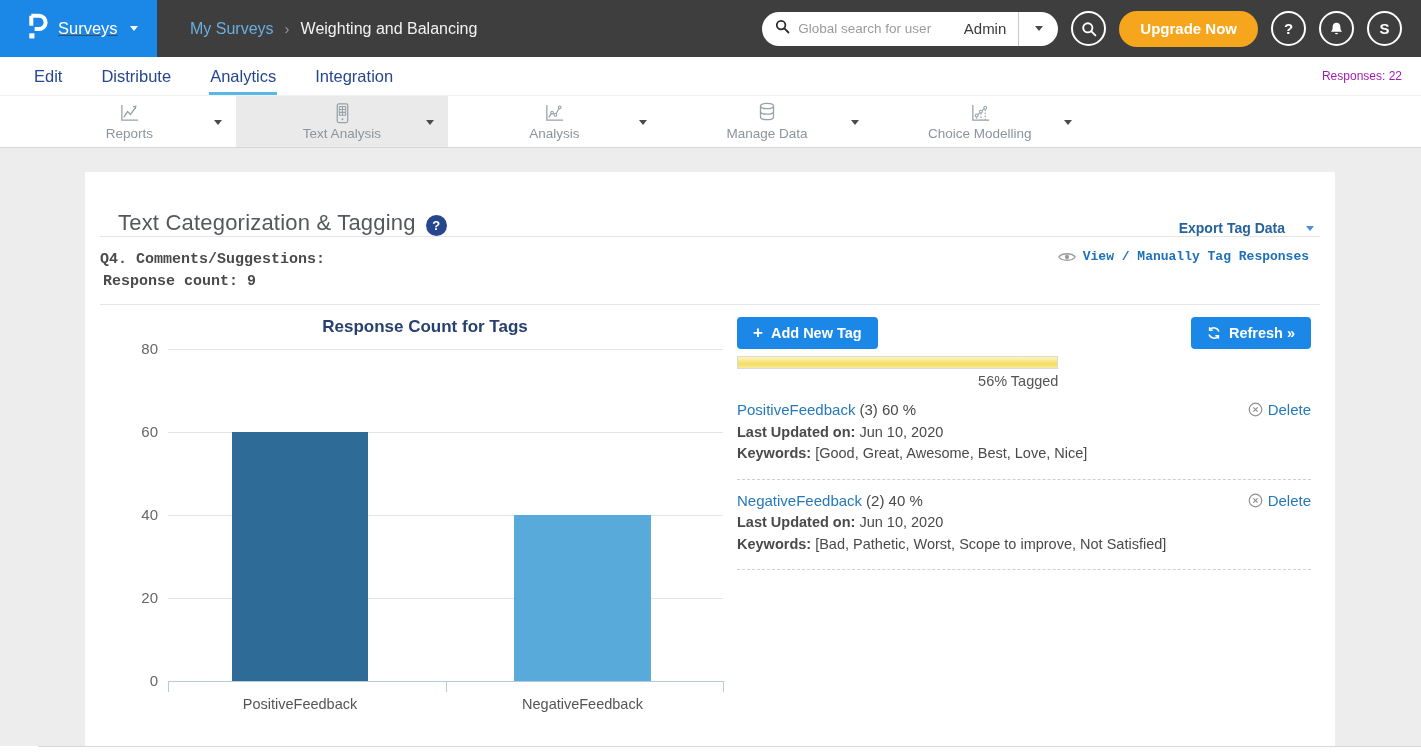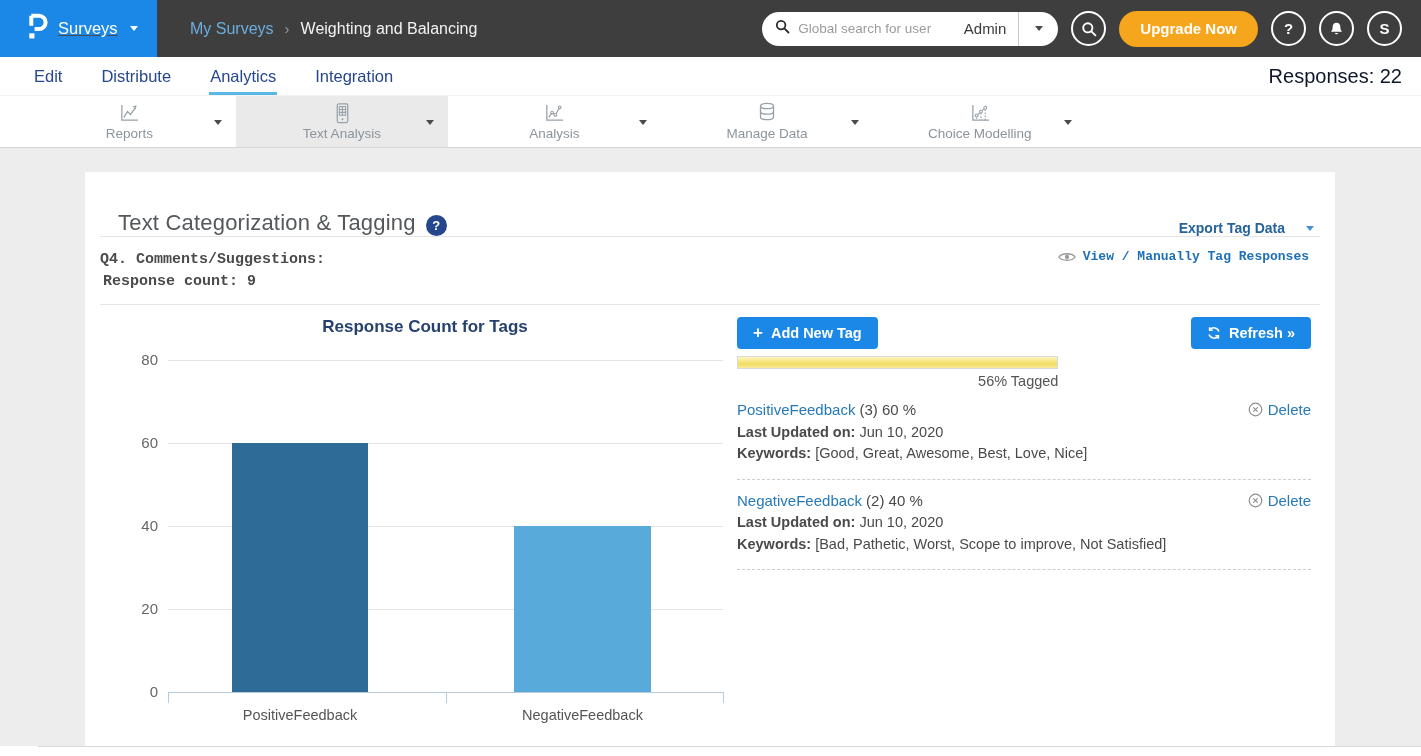--- a/index.html
+++ b/index.html
@@ -28,21 +28,21 @@
   .pill-divider { width:1px; height:34px; background:#c9c9c9; }
   .pill-caret-box { width:39px; height:34px; display:flex; align-items:center; justify-content:center; color:#4a4a4a; cursor:pointer; }
   .circle-btn { width:35px; height:35px; border-radius:50%; border:2px solid #fff; display:flex; align-items:center; justify-content:center; color:#fff; font-weight:bold; font-size:15px; cursor:pointer; background:transparent; flex:0 0 auto; }
   .upgrade-btn { height:36px; border-radius:18px; background:#f6a61d; color:#fff; font-weight:bold; font-size:15px; border:0; padding:0 21px; cursor:pointer; font-family:inherit; }
 
   
   .nav-row { height:38px; background:#fff; display:flex; align-items:stretch; padding:0 19px; }
   .nav-tabs { display:flex; gap:37px; margin-left:14px; }
   .nav-tab { display:flex; align-items:center; font-size:16.5px; color:#26478d; cursor:pointer; padding:0 1px; }
   .nav-tab.active { box-shadow: inset 0 -3px 0 #58b8e6; }
-  .nav-right { margin-left:auto; display:flex; align-items:center; font-size:20px; color:#0f172a; }
+  .nav-right { margin-left:auto; display:flex; align-items:center; font-size:12px; color:#a21caf; }
 
   
   .toolbar { height:53px; background:#fff; border-bottom:1px solid #d6d6d6; border-top:1px solid #f2f2f2; display:flex; }
   .tool-strip { display:flex; margin-left:23px; width:1063px; }
   .tool { flex:1; position:relative; display:flex; flex-direction:column; align-items:center; justify-content:center; gap:2px; cursor:pointer; }
   .tool.selected { background:#eaeaea; }
   .tool-label { font-size:13.5px; color:#8c959c; }
   .tool .caret { position:absolute; right:14px; top:24px; color:#4b4b4b; }
   .tool svg { display:block; }
 
@@ -61,21 +61,21 @@
 
   .qrow { display:flex; justify-content:space-between; align-items:flex-start; padding:12px 26px 11px 15px;font-family:Liberation Mono, monospace; }
   .qtext { font-size:15px; font-weight:bold; color:#4a4a4a; line-height:22px; }
   .qtext .line2 { padding-left:3px; }
   .view-link { display:flex; align-items:center; gap:7px; font-size:13px; font-weight:bold; color:#1d6fb8; cursor:pointer; padding-bottom:1px; }
 
   .main { position:relative; height:452px; }
 
   
   .chart-title { position:absolute; left:35px; top:12px; width:610px; text-align:center; font-size:17px; font-weight:bold; color:#26416f; }
-  .plot { position:absolute; left:83px; top:55px; width:555px; height:332px;text-decoration:underline; }
+  .plot { position:absolute; left:83px; top:44px; width:555px; height:332px;text-decoration:underline; }
   .gl { position:absolute; left:0; right:0; height:1px; background:#e4e4e4; }
   .gl .ylab { position:absolute; left:-48px; top:-9px; width:38px; text-align:right; font-size:15px; color:#666; }
   .gl.baseline { background:#b3cbdd; }
   .tick { position:absolute; top:100%; width:1px; height:11px; background:#b3cbdd; }
   .bar { position:absolute; bottom:0; cursor:pointer; }
   .xlab { position:absolute; top:calc(100% + 15px); text-align:center; font-size:14.5px; color:#555; }
 
   
   .tagpanel { position:absolute; left:652px; right:24px; top:12px; }
   .btn-row { display:flex; justify-content:space-between; align-items:flex-start; }

